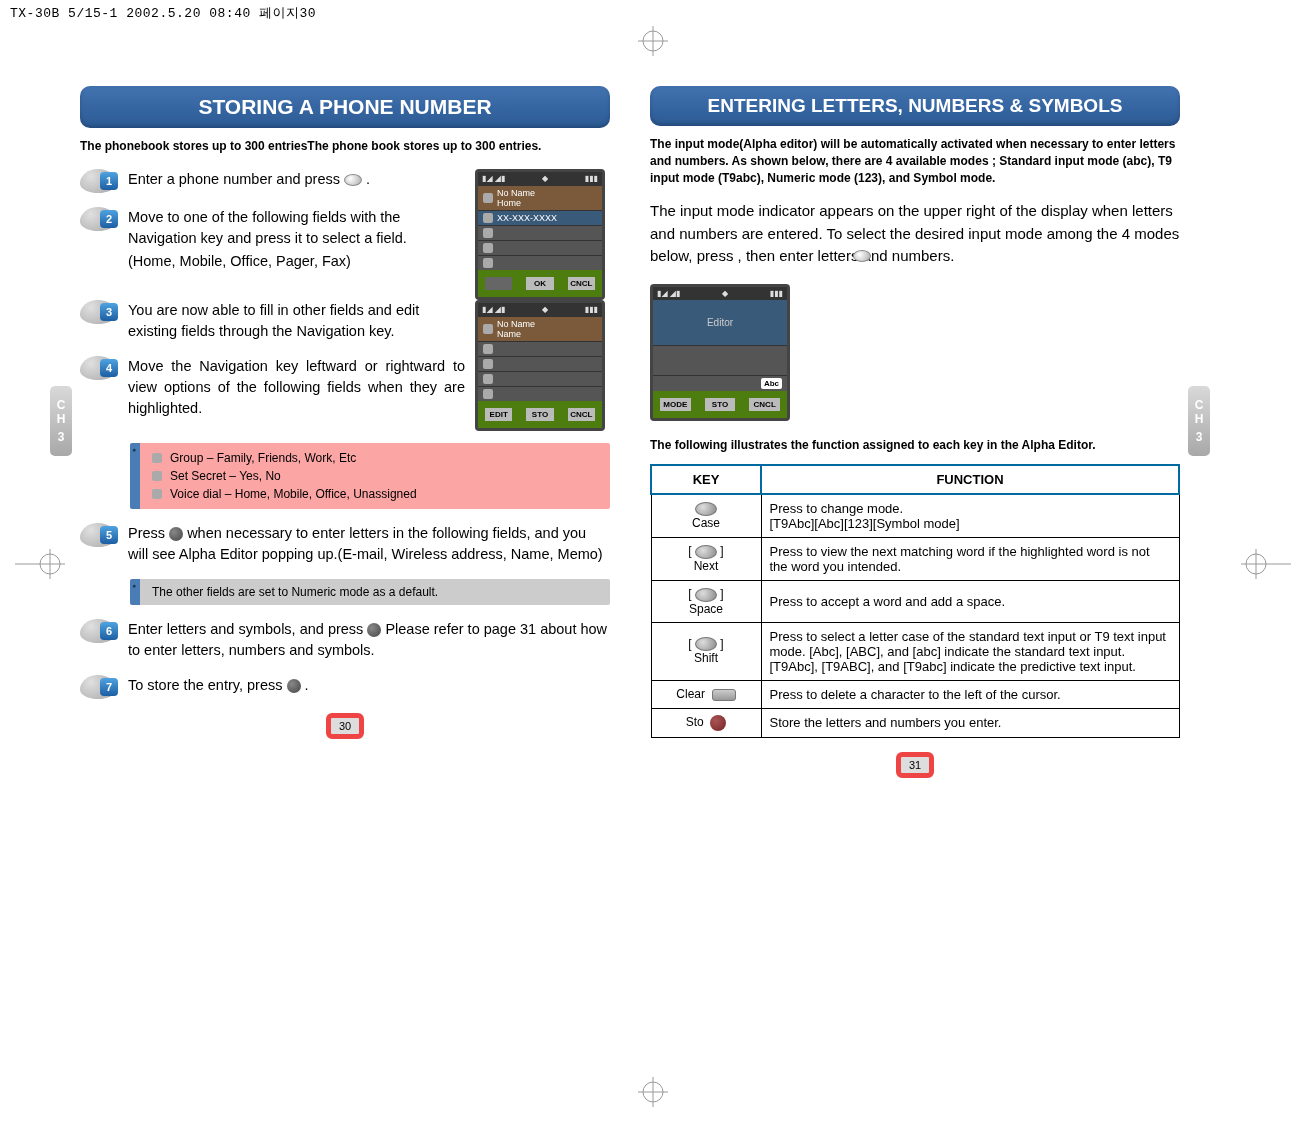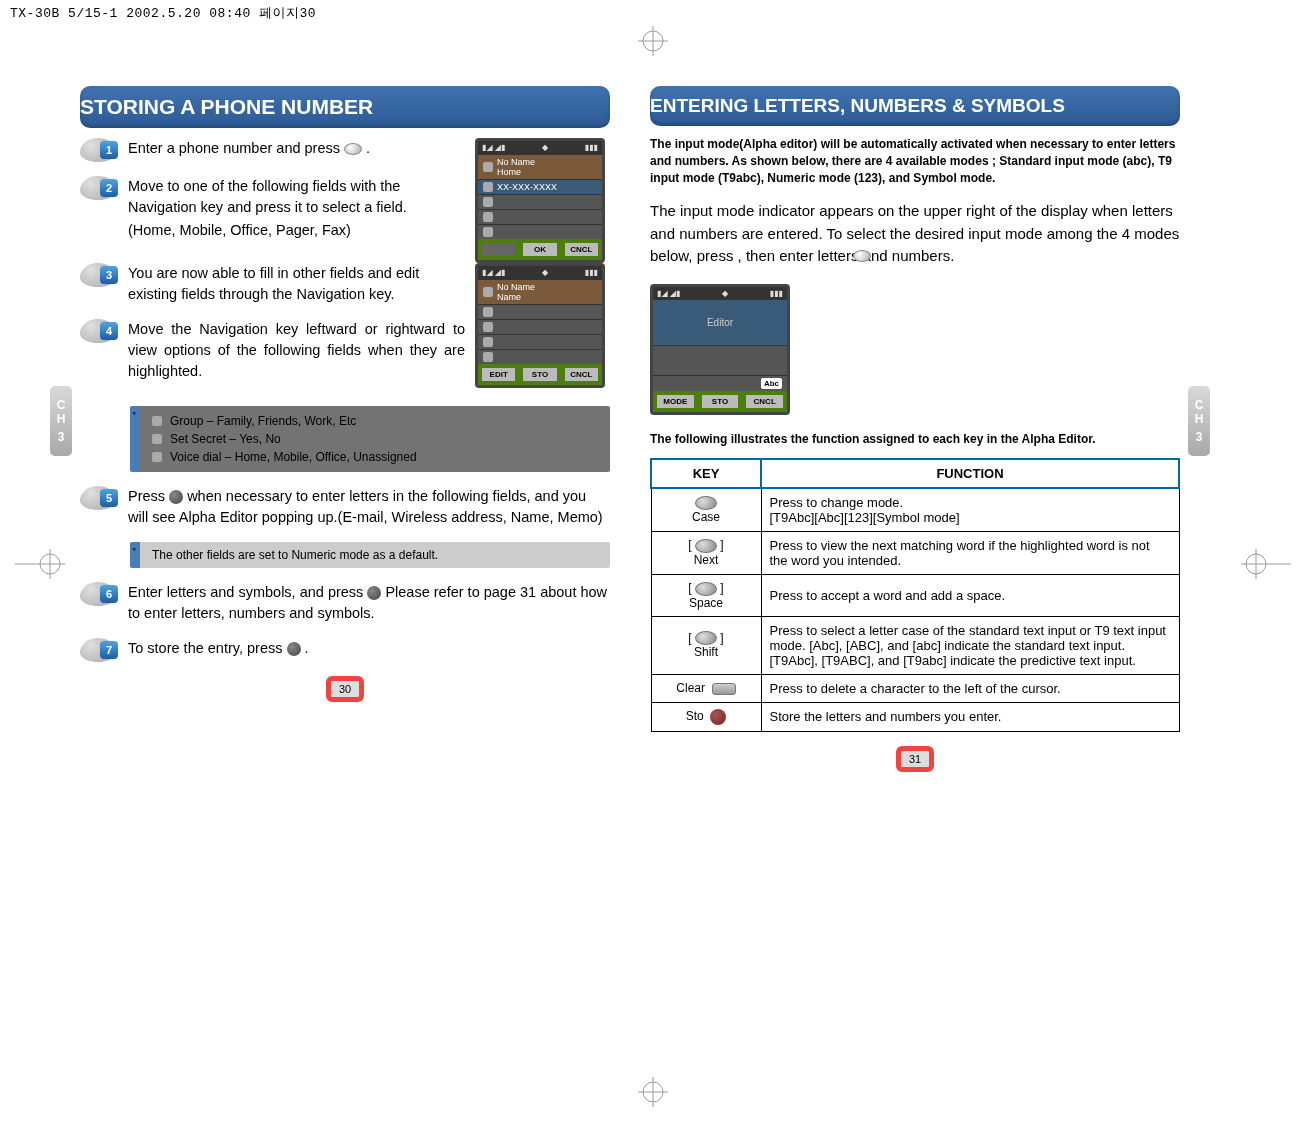--- a/index.html
+++ b/index.html
@@ -66,20 +66,21 @@
     color: #fff;
     font-size: 12px;
     font-weight: bold;
   }
   .chapter-tab.left { left: -10px; }
   .chapter-tab.right { right: -10px; }
   .title-bar {
     background: linear-gradient(180deg, #4273b0, #2b5a94);
     border-radius: 10px;
     color: #fff;
+    text-align: center;
     font-weight: bold;
     font-size: 21px;
     padding: 9px 0;
     margin-top: 20px;
     margin-bottom: 10px;
     box-shadow: 0 -2px 4px rgba(0,0,0,0.2) inset;
   }
   .intro {
     font-size: 12px;
     font-weight: bold;
@@ -170,21 +171,21 @@
   .phone-screen .row.blue { background: #3a5a7a; color: #fff; }
   .phone-screen .softkeys {
     display: flex;
     background: #222;
     font-size: 8px;
   }
   .phone-screen .softkeys div {
     flex: 1;
     text-align: center;
     padding: 2px;
-    border: 4px solid #4d7c0f;
+    border: 7px solid #4d7c0f;
     background: #bbb;
     color: #000;
     font-weight: bold;
   }
   .phone-screen .softkeys .grey { background: #666; color: #eee; }
   .mini-icon {
     display: inline-block;
     width: 10px; height: 10px;
     background: #aaa;
     border-radius: 2px;
@@ -201,21 +202,21 @@
   }
   .bullet-bar::before {
     content: "●";
     position: absolute;
     top: 3px;
     left: 2px;
     font-size: 7px;
     color: #1a3a5a;
   }
   .bullet-content {
-    background: #737373;
+    background: #fca5a5;
     border-radius: 0 2px 2px 0;
     padding: 6px 12px;
     font-size: 12px;
     line-height: 1.5;
     flex: 1;
   }
   .bullet-content .line {
     display: flex;
     align-items: center;
     gap: 8px;
@@ -380,20 +381,21 @@
 <div class="pages">
 
   <div class="page">
     <div class="chapter-tab left">
       <span>C</span>
       <span>H</span>
       <span style="margin-top:4px;">3</span>
     </div>
 
     <div class="title-bar">STORING A PHONE NUMBER</div>
+    <div class="intro">The phonebook stores up to 300 entriesThe phone book stores up to 300 entries.</div>
 
     <div style="display:flex; gap:10px;">
       <div style="flex:1">
         <div class="step">
           <div class="step-num">
               <div class="blob"></div>
               <div class="badge">1</div>
             </div>
           <div class="step-text">
             <span>Enter a phone number and press</span>

